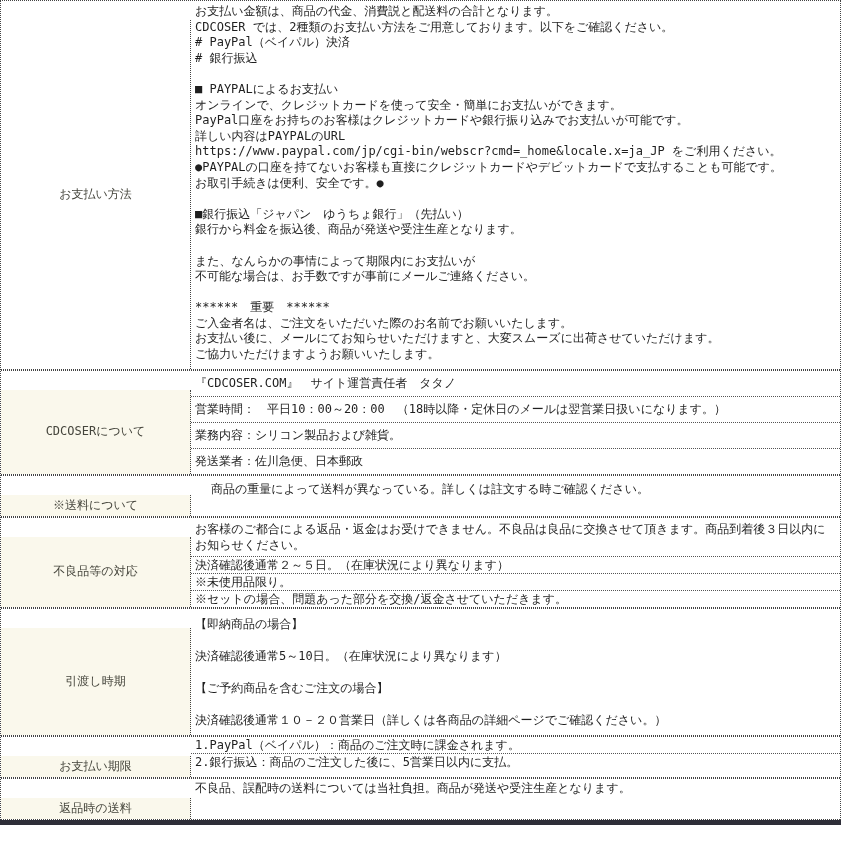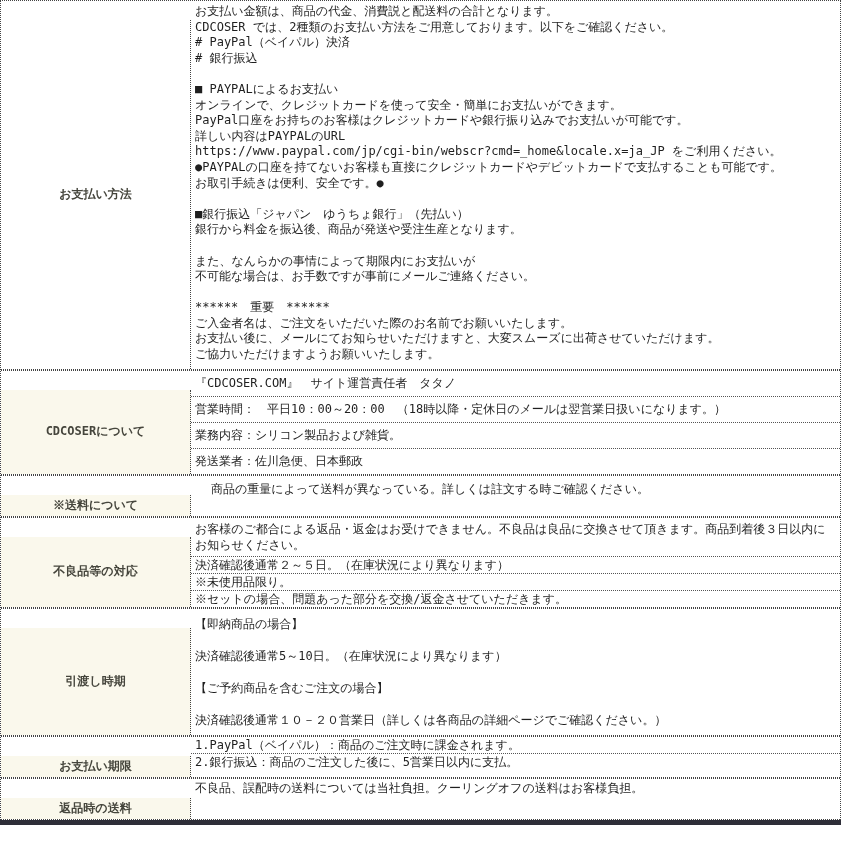--- a/index.html
+++ b/index.html
@@ -20,21 +20,21 @@
   .row + .row { border-top: 1px dotted #444; }
   .hcell {
     flex: 0 0 190px;
     min-width: 0;
     background: #faf8ec;
     border-right: 1px dotted #444;
     display: flex;
     align-items: center;
     justify-content: center;
     text-align: center;
-    font-weight: bold;
+    font-weight: normal;
     color: #45453c;
     padding: 3px;
     line-height: 15px;
     margin-top: 19px;
   }
   .row-payment-method .hcell { background: #ffffff; }
   .ccell { flex: 1 1 auto; min-width: 0; display: flex; flex-direction: column; }
   .sub {
     padding: 5px 4px;
     line-height: 15px;
@@ -133,19 +133,19 @@
     <div class="ccell">
       <div class="sub sub-tight">1.PayPal（ベイパル）：商品のご注文時に課金されます。</div>
       <div class="sub sub-tight">2.銀行振込：商品のご注文した後に、5営業日以内に支払。</div>
     </div>
   </div>
 
 
   <div class="row">
     <div class="hcell">返品時の送料</div>
     <div class="ccell">
-      <div class="sub sub-return-shipping">不良品、誤配時の送料については当社負担。クーリングオフの送料はお客様負担。</div>
+      <div class="sub sub-return-shipping">不良品、誤配時の送料については当社負担。商品が発送や受注生産となります。</div>
     </div>
   </div>
 
 </div>
 
 <div class="bottom-bar"></div>
 
 </body></html>

